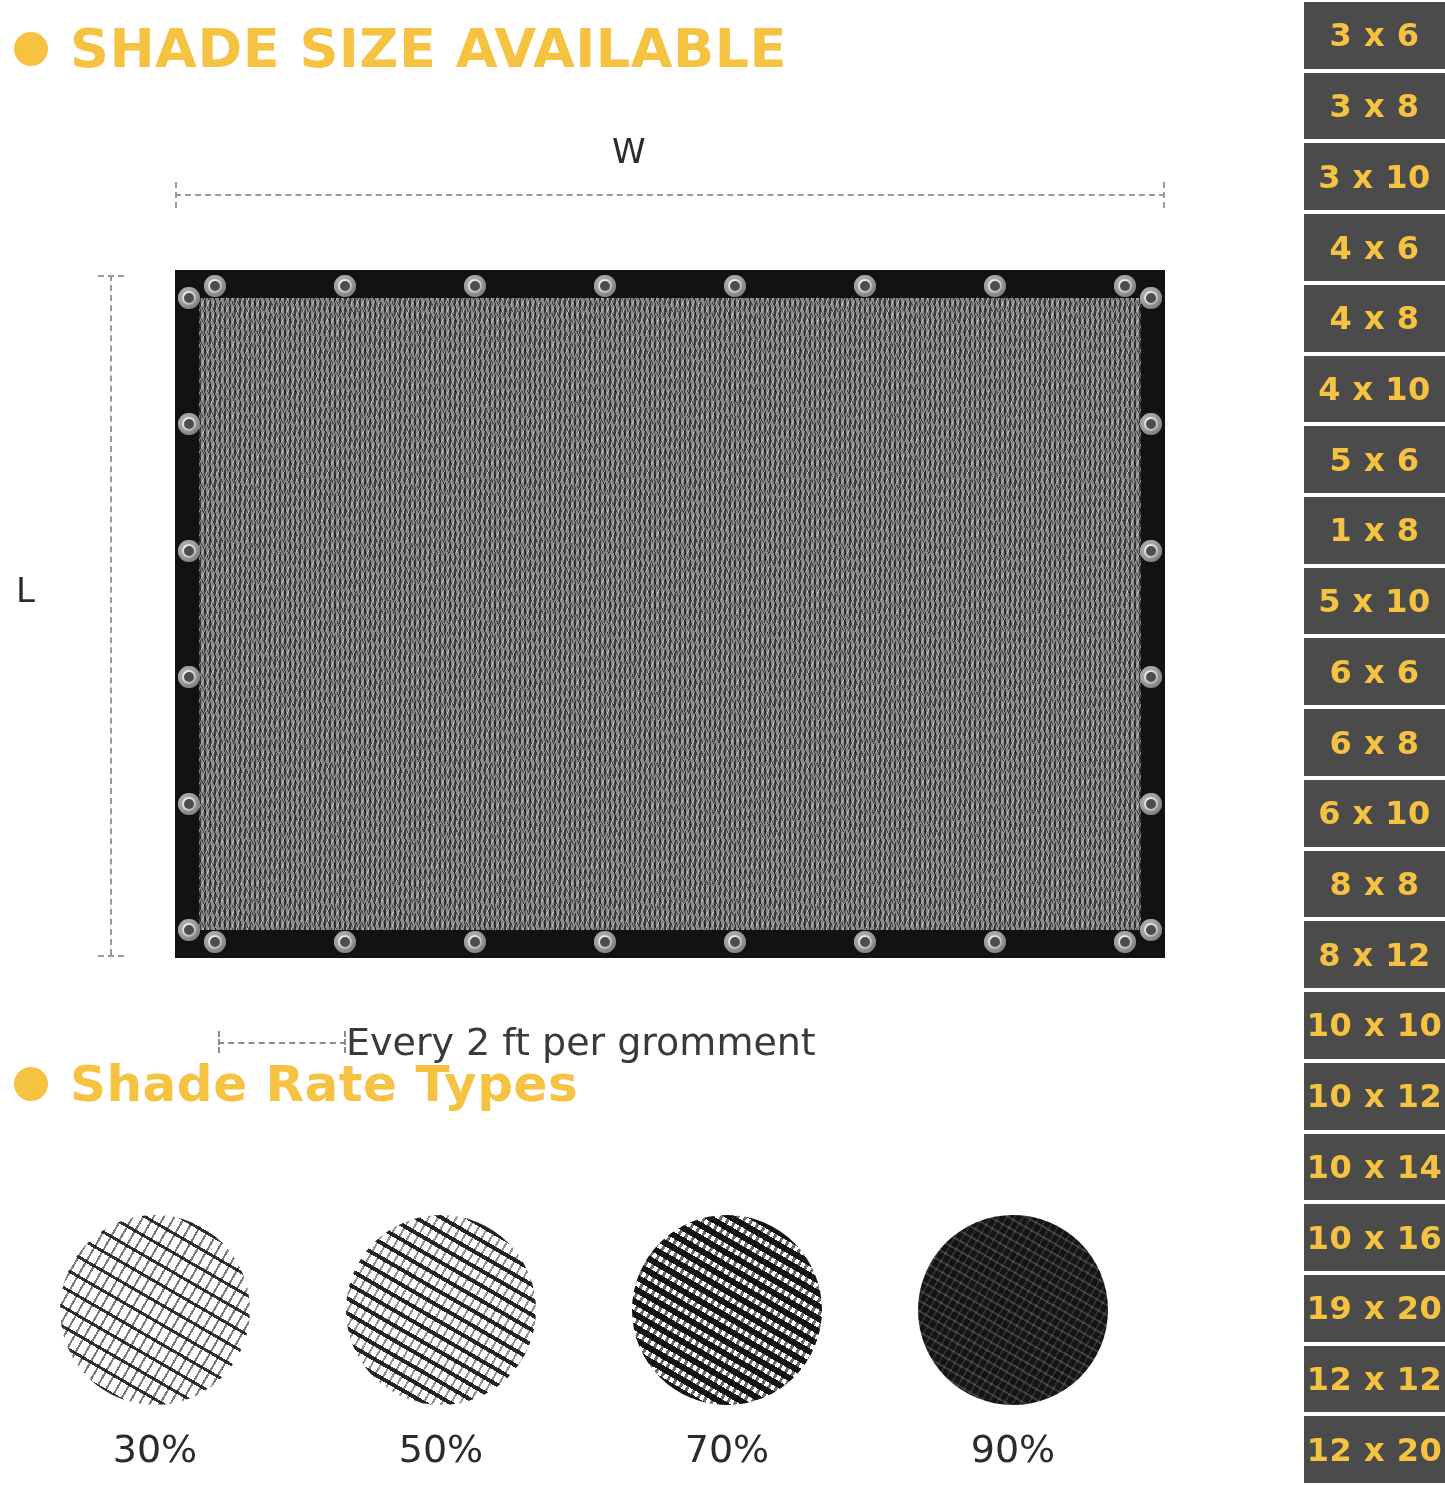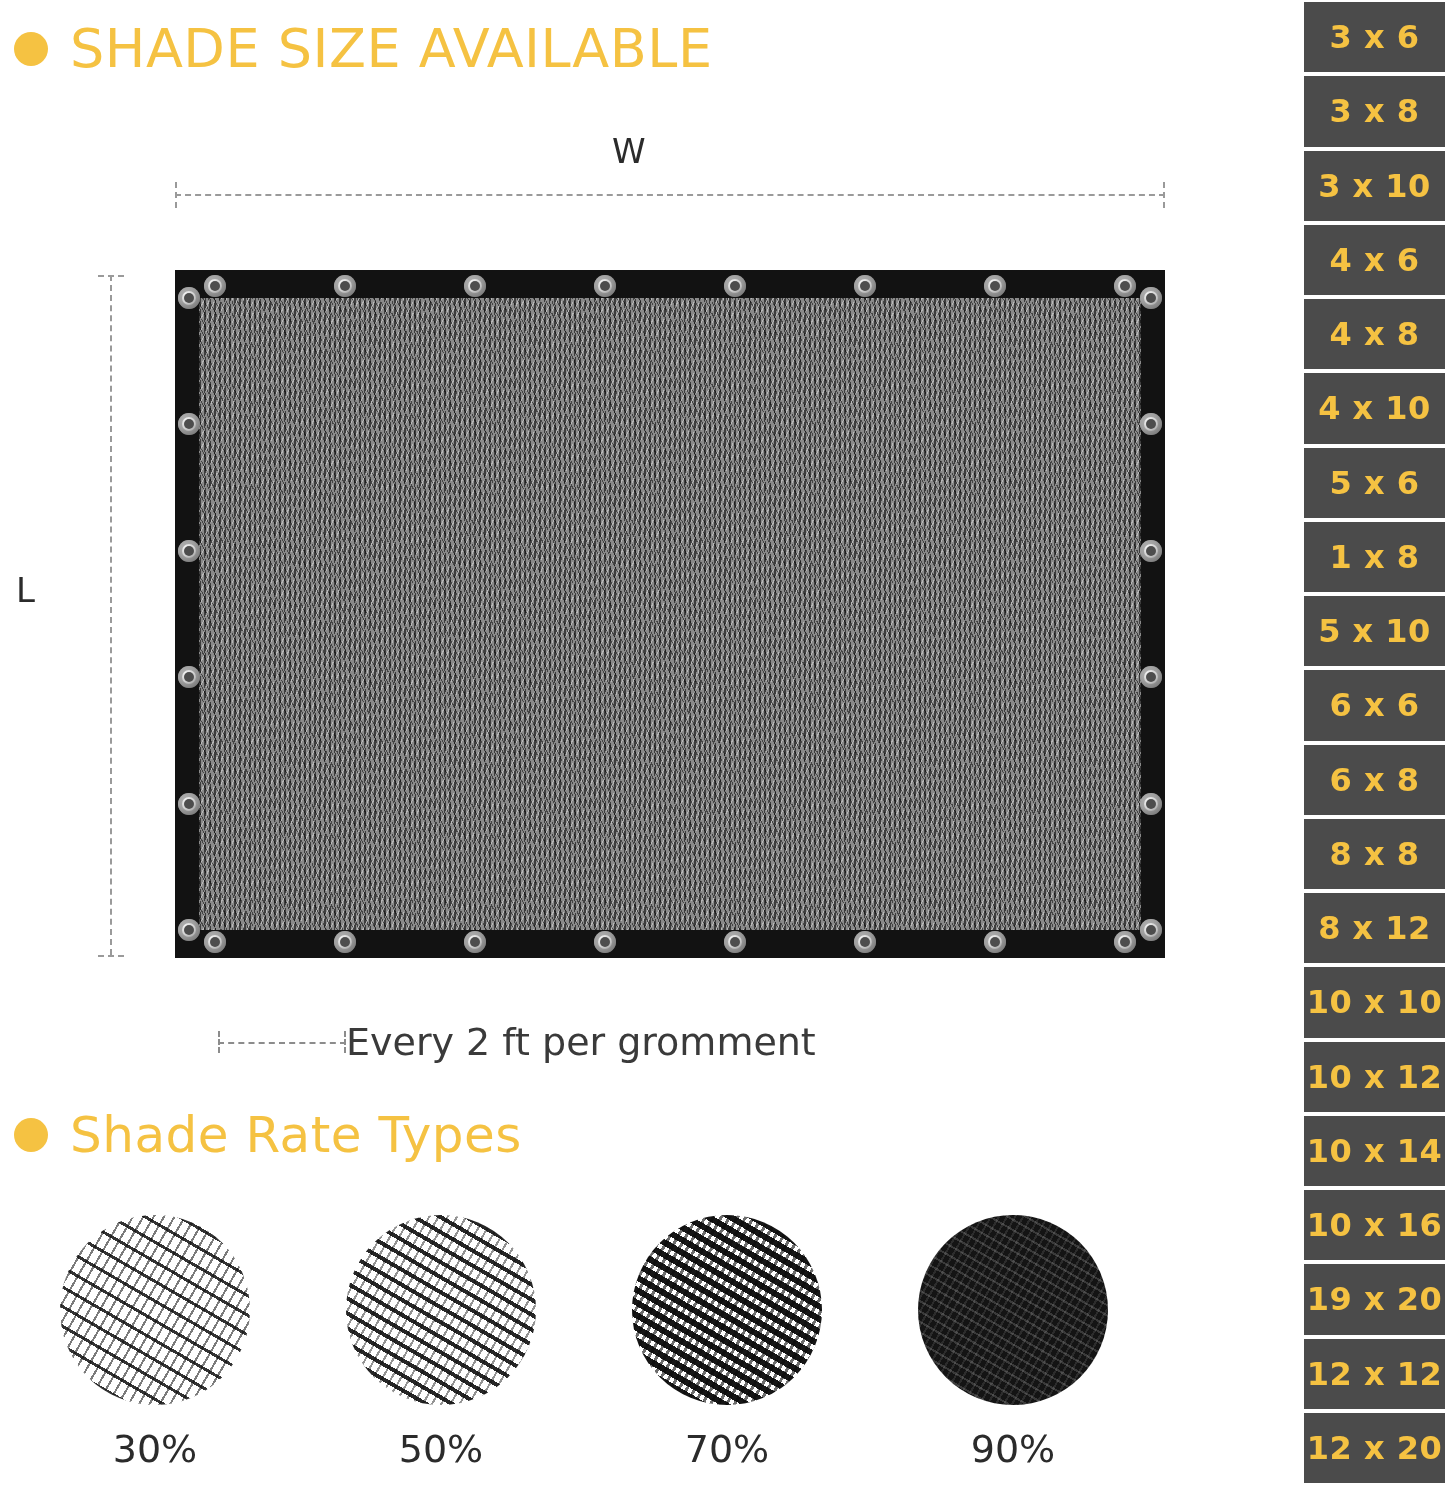--- a/index.html
+++ b/index.html
@@ -24,30 +24,30 @@
   }
   .bullet-dot {
     width: 34px;
     height: 34px;
     border-radius: 50%;
     background: #f5c242;
     flex: 0 0 auto;
   }
   .heading-text {
     color: #f5c242;
-    font-weight: normal;
+    font-weight: bold;
     letter-spacing: 0.5px;
   }
   #heading-main { top: 20px; left: 14px; }
   #heading-main .heading-text {
     font-size: 54px;
     line-height: 58px;
     font-family: "DejaVu Sans", sans-serif;
   }
-  #heading-shade-rate { top: 1108px; left: 14px; text-align: right; }
+  #heading-shade-rate { top: 1057px; left: 14px; text-align: right; }
   #heading-shade-rate .heading-text {
     font-size: 50px;
     line-height: 54px;
   }
 
   
   .diagram {
     position: absolute;
     top: 120px;
     left: 0px;
@@ -347,20 +347,21 @@
     <div class="size-chip">3 x 8</div>
     <div class="size-chip">3 x 10</div>
     <div class="size-chip">4 x 6</div>
     <div class="size-chip">4 x 8</div>
     <div class="size-chip">4 x 10</div>
     <div class="size-chip">5 x 6</div>
     <div class="size-chip">1 x 8</div>
     <div class="size-chip">5 x 10</div>
     <div class="size-chip">6 x 6</div>
     <div class="size-chip">6 x 8</div>
+    <div class="size-chip">6 x 10</div>
     <div class="size-chip">8 x 8</div>
     <div class="size-chip">8 x 12</div>
     <div class="size-chip">10 x 10</div>
     <div class="size-chip">10 x 12</div>
     <div class="size-chip">10 x 14</div>
     <div class="size-chip">10 x 16</div>
     <div class="size-chip">19 x 20</div>
     <div class="size-chip">12 x 12</div>
     <div class="size-chip">12 x 20</div>
   </div>

